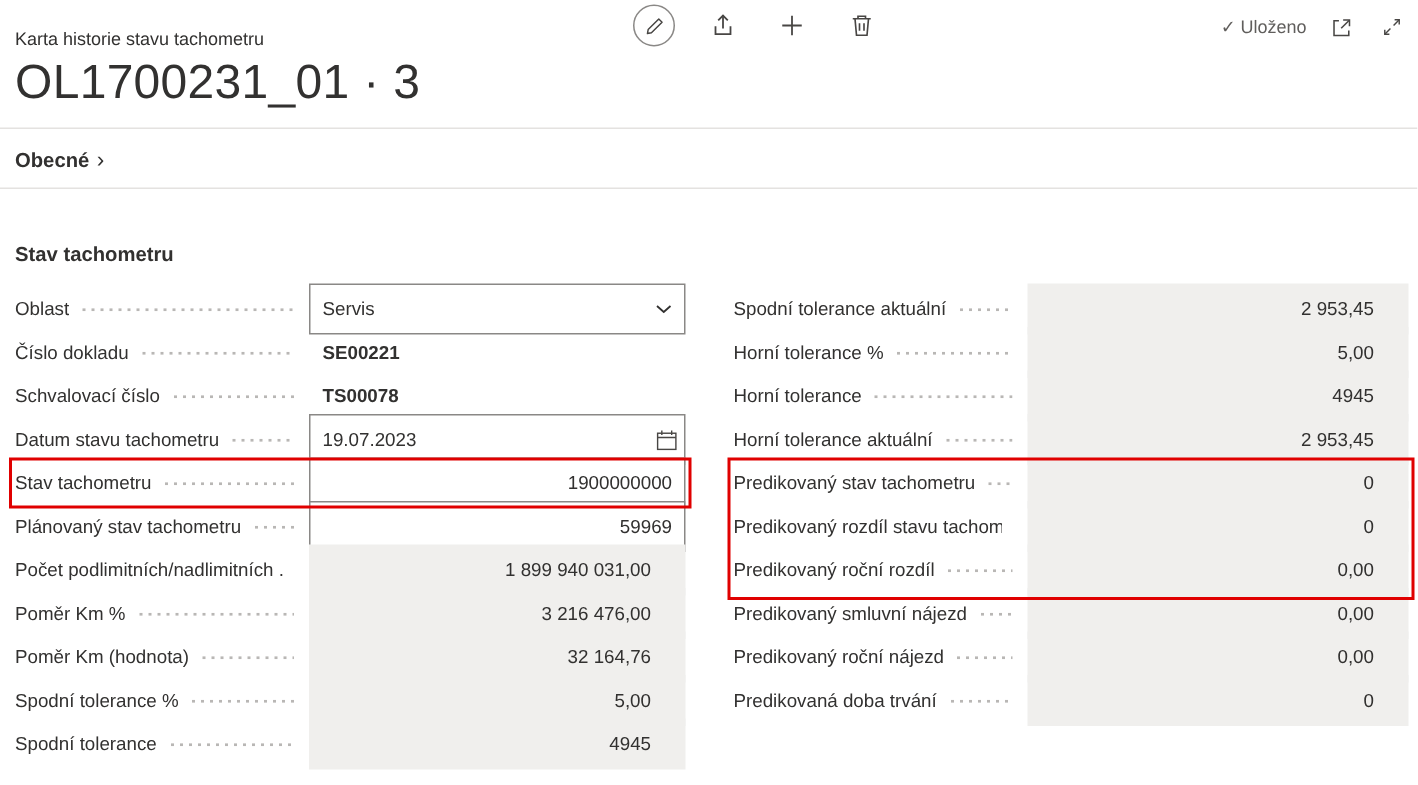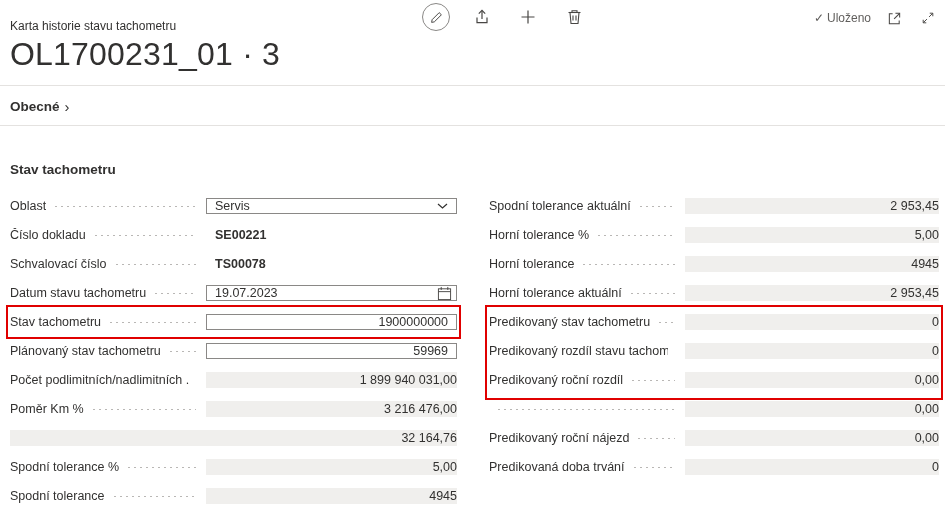--- a/index.html
+++ b/index.html
@@ -42,25 +42,25 @@
   
   .columns { display: grid; grid-template-columns: 447px 450px; column-gap: 32px; padding-left: 10px; }
   .field-row { display: flex; align-items: center; height: 26px; margin-bottom: 3px; }
   .label-wrap { width: 196px; flex: none; display: flex; align-items: center; min-width: 0; padding-right: 10px; }
   .label-text { font-size: 12.5px; white-space: nowrap; overflow: hidden; text-overflow: clip; flex: 0 1 auto; min-width: 0; }
   .leader {
     flex: 1 0 0; height: 3px; margin-left: 7px;
     background-image: radial-gradient(circle, #b9b7b5 1px, rgba(0,0,0,0) 1.1px);
     background-size: 6px 3px; background-repeat: repeat-x; background-position: left center;
   }
-  .control { flex: 1; height: 16px; display: flex; align-items: center; font-size: 12.5px; min-width: 0; }
+  .control { flex: 1; height: 34px; display: flex; align-items: center; font-size: 12.5px; min-width: 0; }
   .control.boxed { border: 1px solid var(--bd, #8a8886); background: #fff; }
   .control.select { padding: 0 8px; cursor: pointer; }
   .control.select .value { flex: 1; white-space: nowrap; overflow: hidden; }
-  .control.readonly { background: var(--ro, #f0efed); padding: 0 0; justify-content: flex-end; }
+  .control.readonly { background: var(--ro, #f0efed); padding: 0 23px; justify-content: flex-end; }
   .control.plain { padding: 0 9px; font-weight: bold; }
   input.field-input { border: none; outline: none; background: transparent; font: inherit; color: inherit; height: 100%; width: 100%; padding: 0 8px; min-width: 0; }
   input.num { text-align: right; }
   .cal-btn { flex: none; width: 24px; height: 100%; display: flex; align-items: center; justify-content: center; cursor: pointer; background: none; border: none; }
   .chev-wrap { display: flex; align-items: center; }
 
   
   .row-red { outline: 2px solid var(--hl, #e00000); outline-offset: 2px; }
   .group-red { display: flow-root; outline: 2px solid var(--hl, #e00000); outline-offset: 2px; }
 </style>
@@ -227,20 +227,24 @@
         <div class="field-row">
           <div class="label-wrap">
             <span class="label-text">Poměr Km %</span>
             <span class="leader"></span>
           </div>
           <div class="control readonly">
             <span>3 216 476,00</span>
           </div>
         </div>
         <div class="field-row">
+          <div class="label-wrap">
+            <span class="label-text">Poměr Km (hodnota)</span>
+            <span class="leader"></span>
+          </div>
           <div class="control readonly">
             <span>32 164,76</span>
           </div>
         </div>
         <div class="field-row">
           <div class="label-wrap">
             <span class="label-text">Spodní tolerance %</span>
             <span class="leader"></span>
           </div>
           <div class="control readonly">
@@ -318,20 +322,21 @@
               <span class="label-text">Predikovaný roční rozdíl</span>
               <span class="leader"></span>
             </div>
             <div class="control readonly">
               <span>0,00</span>
             </div>
           </div>
         </div>
         <div class="field-row">
           <div class="label-wrap">
+            <span class="label-text">Predikovaný smluvní nájezd</span>
             <span class="leader"></span>
           </div>
           <div class="control readonly">
             <span>0,00</span>
           </div>
         </div>
         <div class="field-row">
           <div class="label-wrap">
             <span class="label-text">Predikovaný roční nájezd</span>
             <span class="leader"></span>

